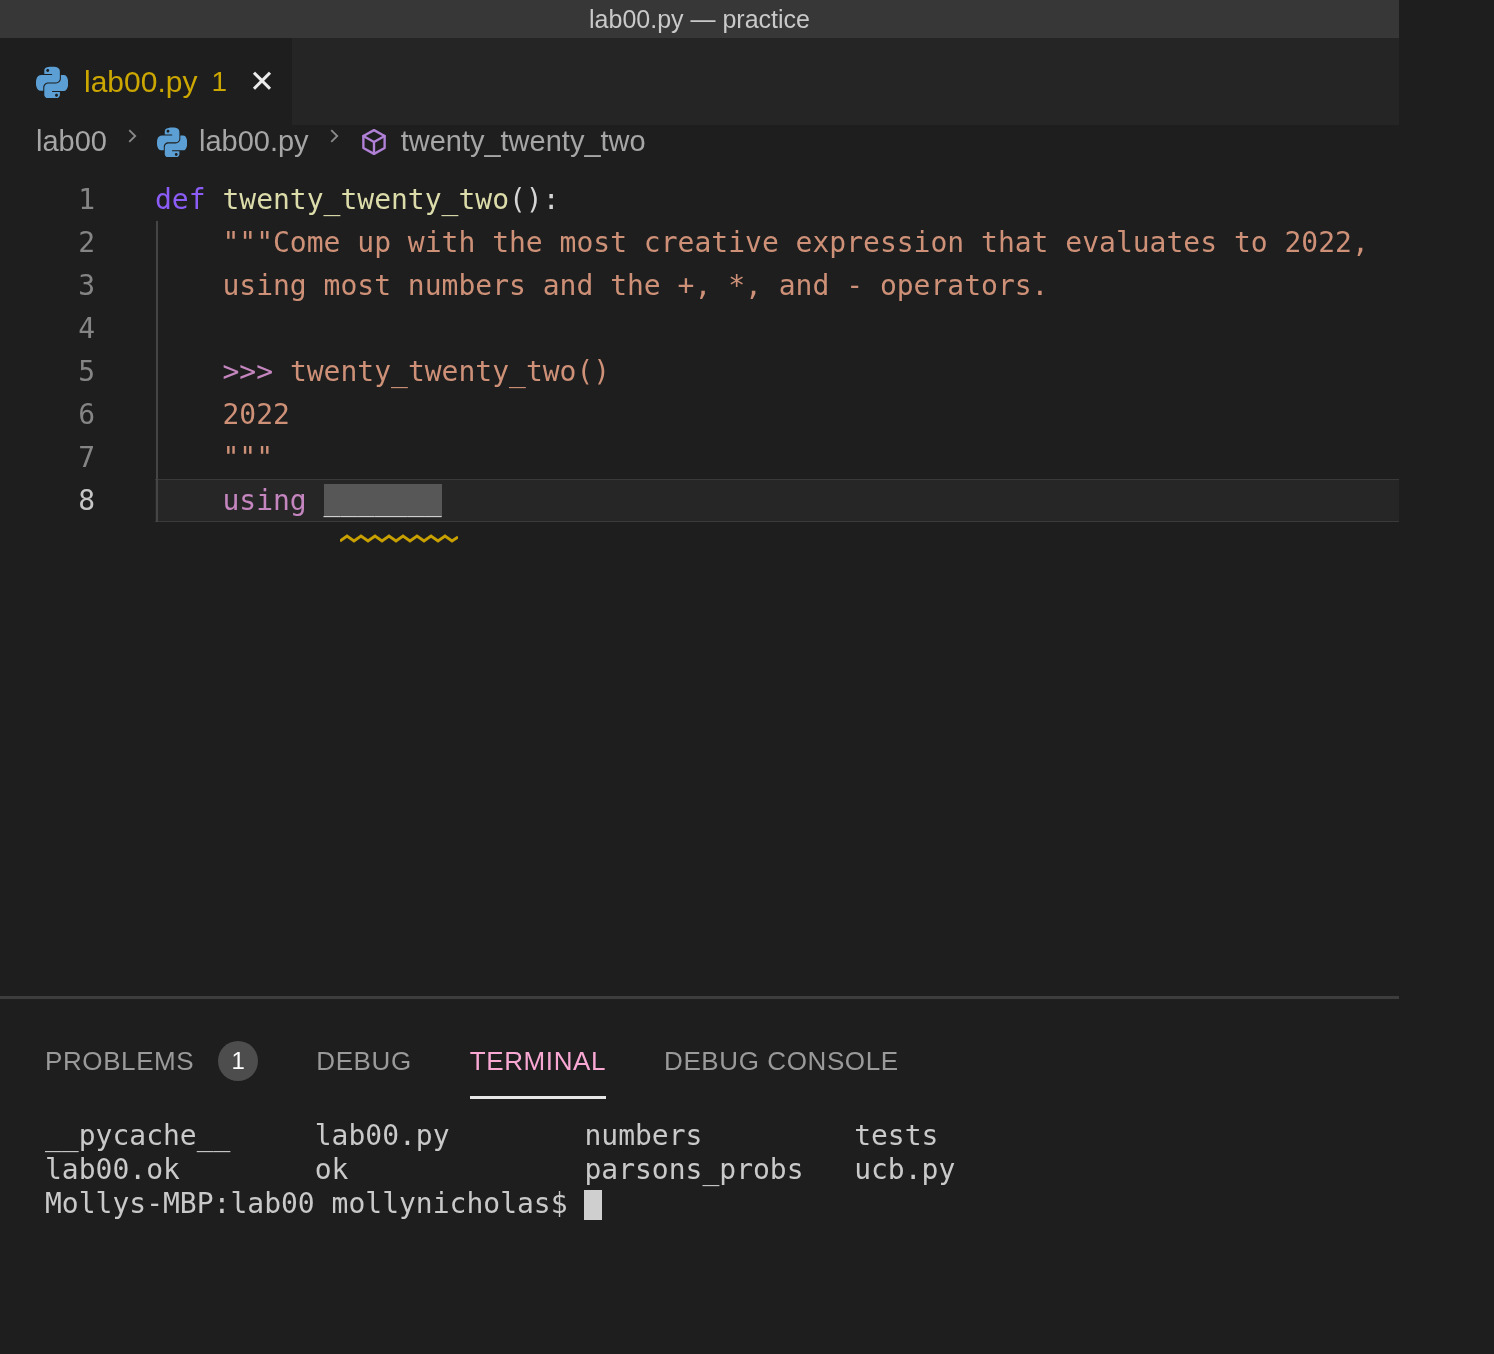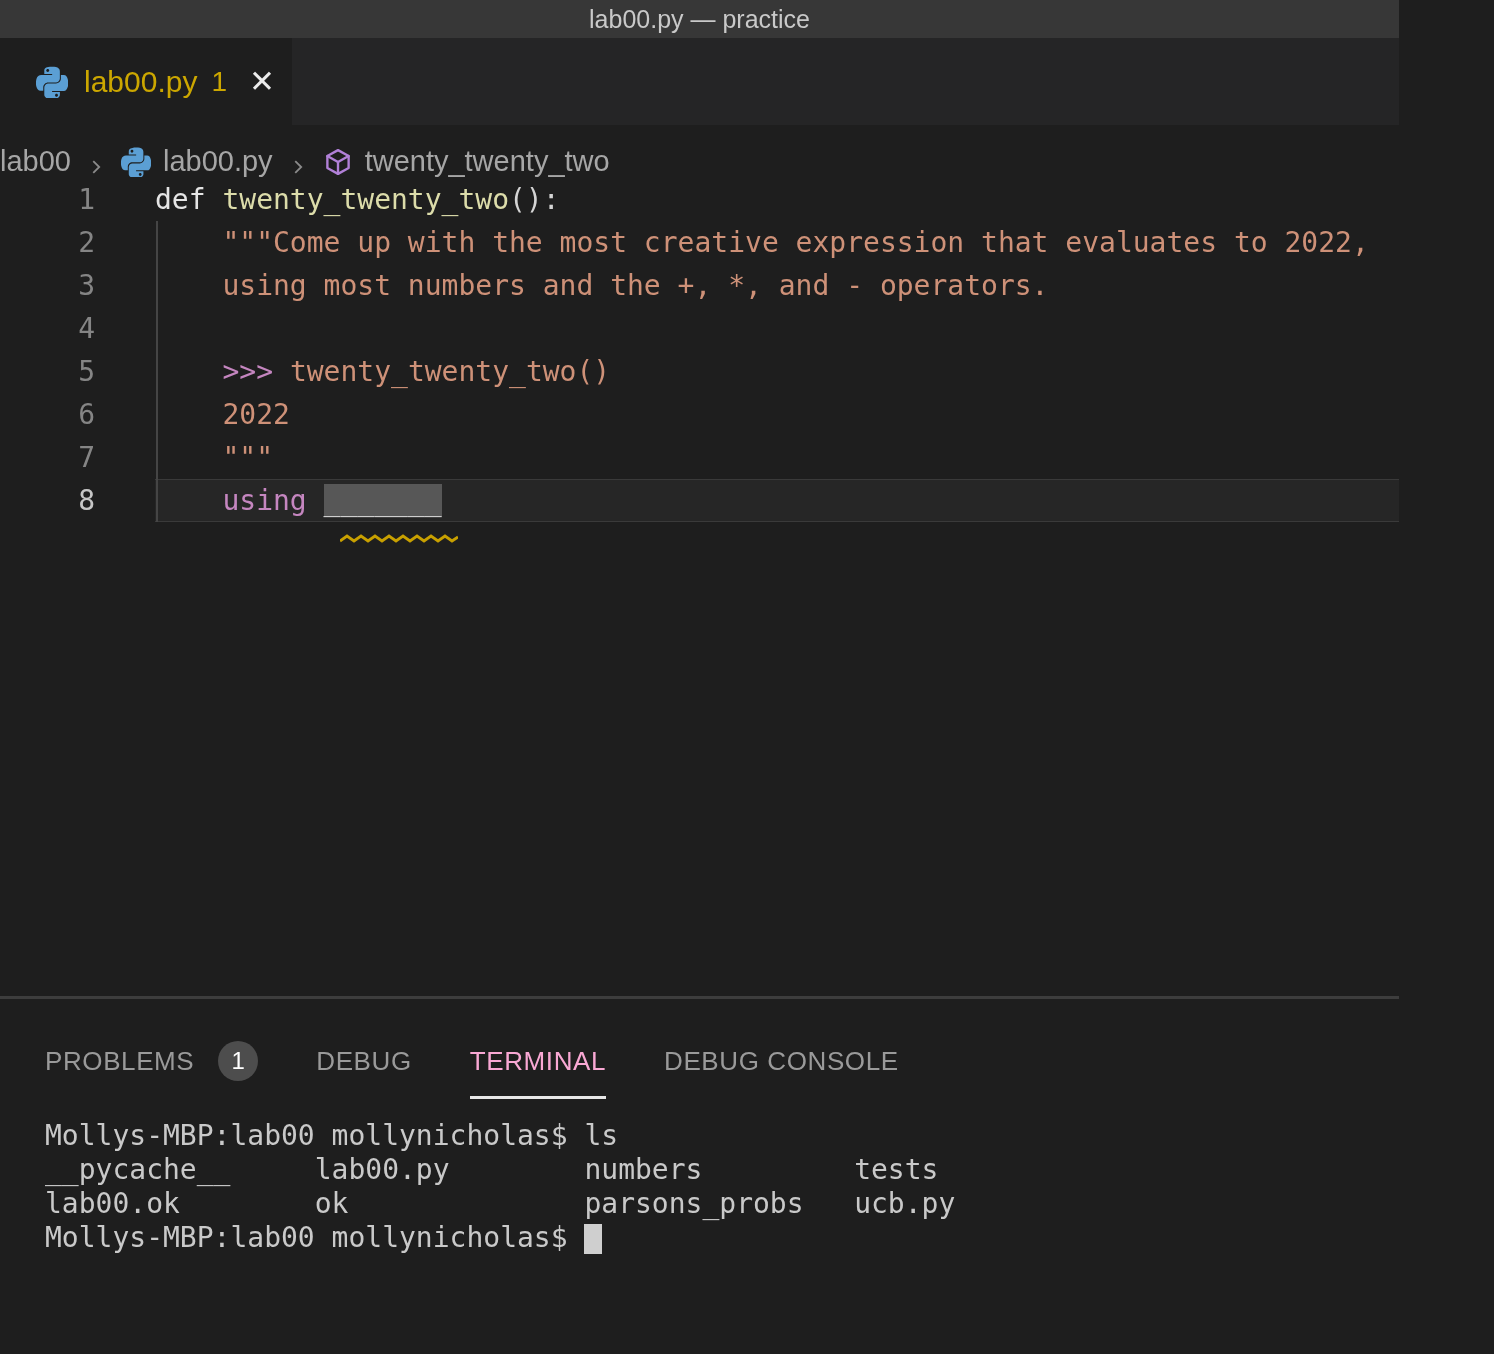--- a/index.html
+++ b/index.html
@@ -24,21 +24,21 @@
     width:292px; background:#1e1e1e; display:flex; align-items:center;
     padding:0 20px 0 36px; cursor:pointer;
   }
   .tab .pyicon { width:32px; height:32px; flex:none; }
   .tab-label { color:#cca700; font-size:30px; margin-left:16px; }
   .tab-badge { color:#cca700; font-size:28px; margin-left:14px; }
   .tab-close { color:#ececec; font-size:31px; margin-left:22px; line-height:1; }
   
   .breadcrumb {
     position:absolute; top:125px; left:0; right:0; height:53px;
-    background:#1e1e1e; display:flex; align-items:flex-end; 
+    background:#1e1e1e; display:flex; align-items:flex-start; padding-left:36px;
     font-size:29px; color:#a6a6a6;
   }
   .crumb { display:flex; align-items:center; cursor:pointer; }
   .crumb-sep { margin:0 14px; color:#8a8a8a; display:flex; align-items:center; }
   .crumb .pyicon { width:30px; height:30px; margin-right:12px; }
   .crumb .cubeicon { width:30px; height:30px; margin-right:12px; }
   
   .editor { position:absolute; top:178px; left:0; right:0; height:818px; background:#1e1e1e; }
   .row { display:flex; height:43px; }
   .gutter {
@@ -50,21 +50,21 @@
   pre.code {
     flex:1; position:relative; margin:0; padding-left:30px;
     font-family:"DejaVu Sans Mono", monospace; font-size:28px; line-height:43px;
     color:#d4d4d4; white-space:pre;
   }
   .row.current pre.code {
     margin-left:30px; padding-left:0;
     background:#262626;
     box-shadow: inset 0 1px 0 #3a3a3a, inset 0 -1px 0 #3a3a3a;
   }
-  .tk-kw   { color:#e5e5e5; }
+  .tk-kw   { color:#8b5cf6; }
   .tk-fn   { color:#dcdcaa; }
   .tk-pln  { color:#d4d4d4; }
   .tk-str  { color:#ce9178; }
   .tk-ctrl { color:#c586c0; }
   .tk-blank{ background:#575757; color:#d2d2d2; }
   .squiggle { position:absolute; left:185px; bottom:1px; width:118px; height:9px; }
   .indent-guide {
     position:absolute; left:156px; top:43px; width:2px; height:301px;
     background:#454545;
   }
@@ -203,20 +203,19 @@
         <span>DEBUG</span>
       </div>
       <div class="ptab active">
         <span>TERMINAL</span>
       </div>
       <div class="ptab">
         <span>DEBUG CONSOLE</span>
       </div>
     </div>
     <div class="terminal" id="terminal-lines">
-        <div class="tline">Mollys-MBP:lab00 mollynicholas$ ls</div>
         <div class="tline">__pycache__     lab00.py        numbers         tests</div>
         <div class="tline">lab00.ok        ok              parsons_probs   ucb.py</div>
         <div class="tline">Mollys-MBP:lab00 mollynicholas$ <span class="cursor"></span></div>
       </div>
   </div>
 
 </div>
 
 </body></html>

